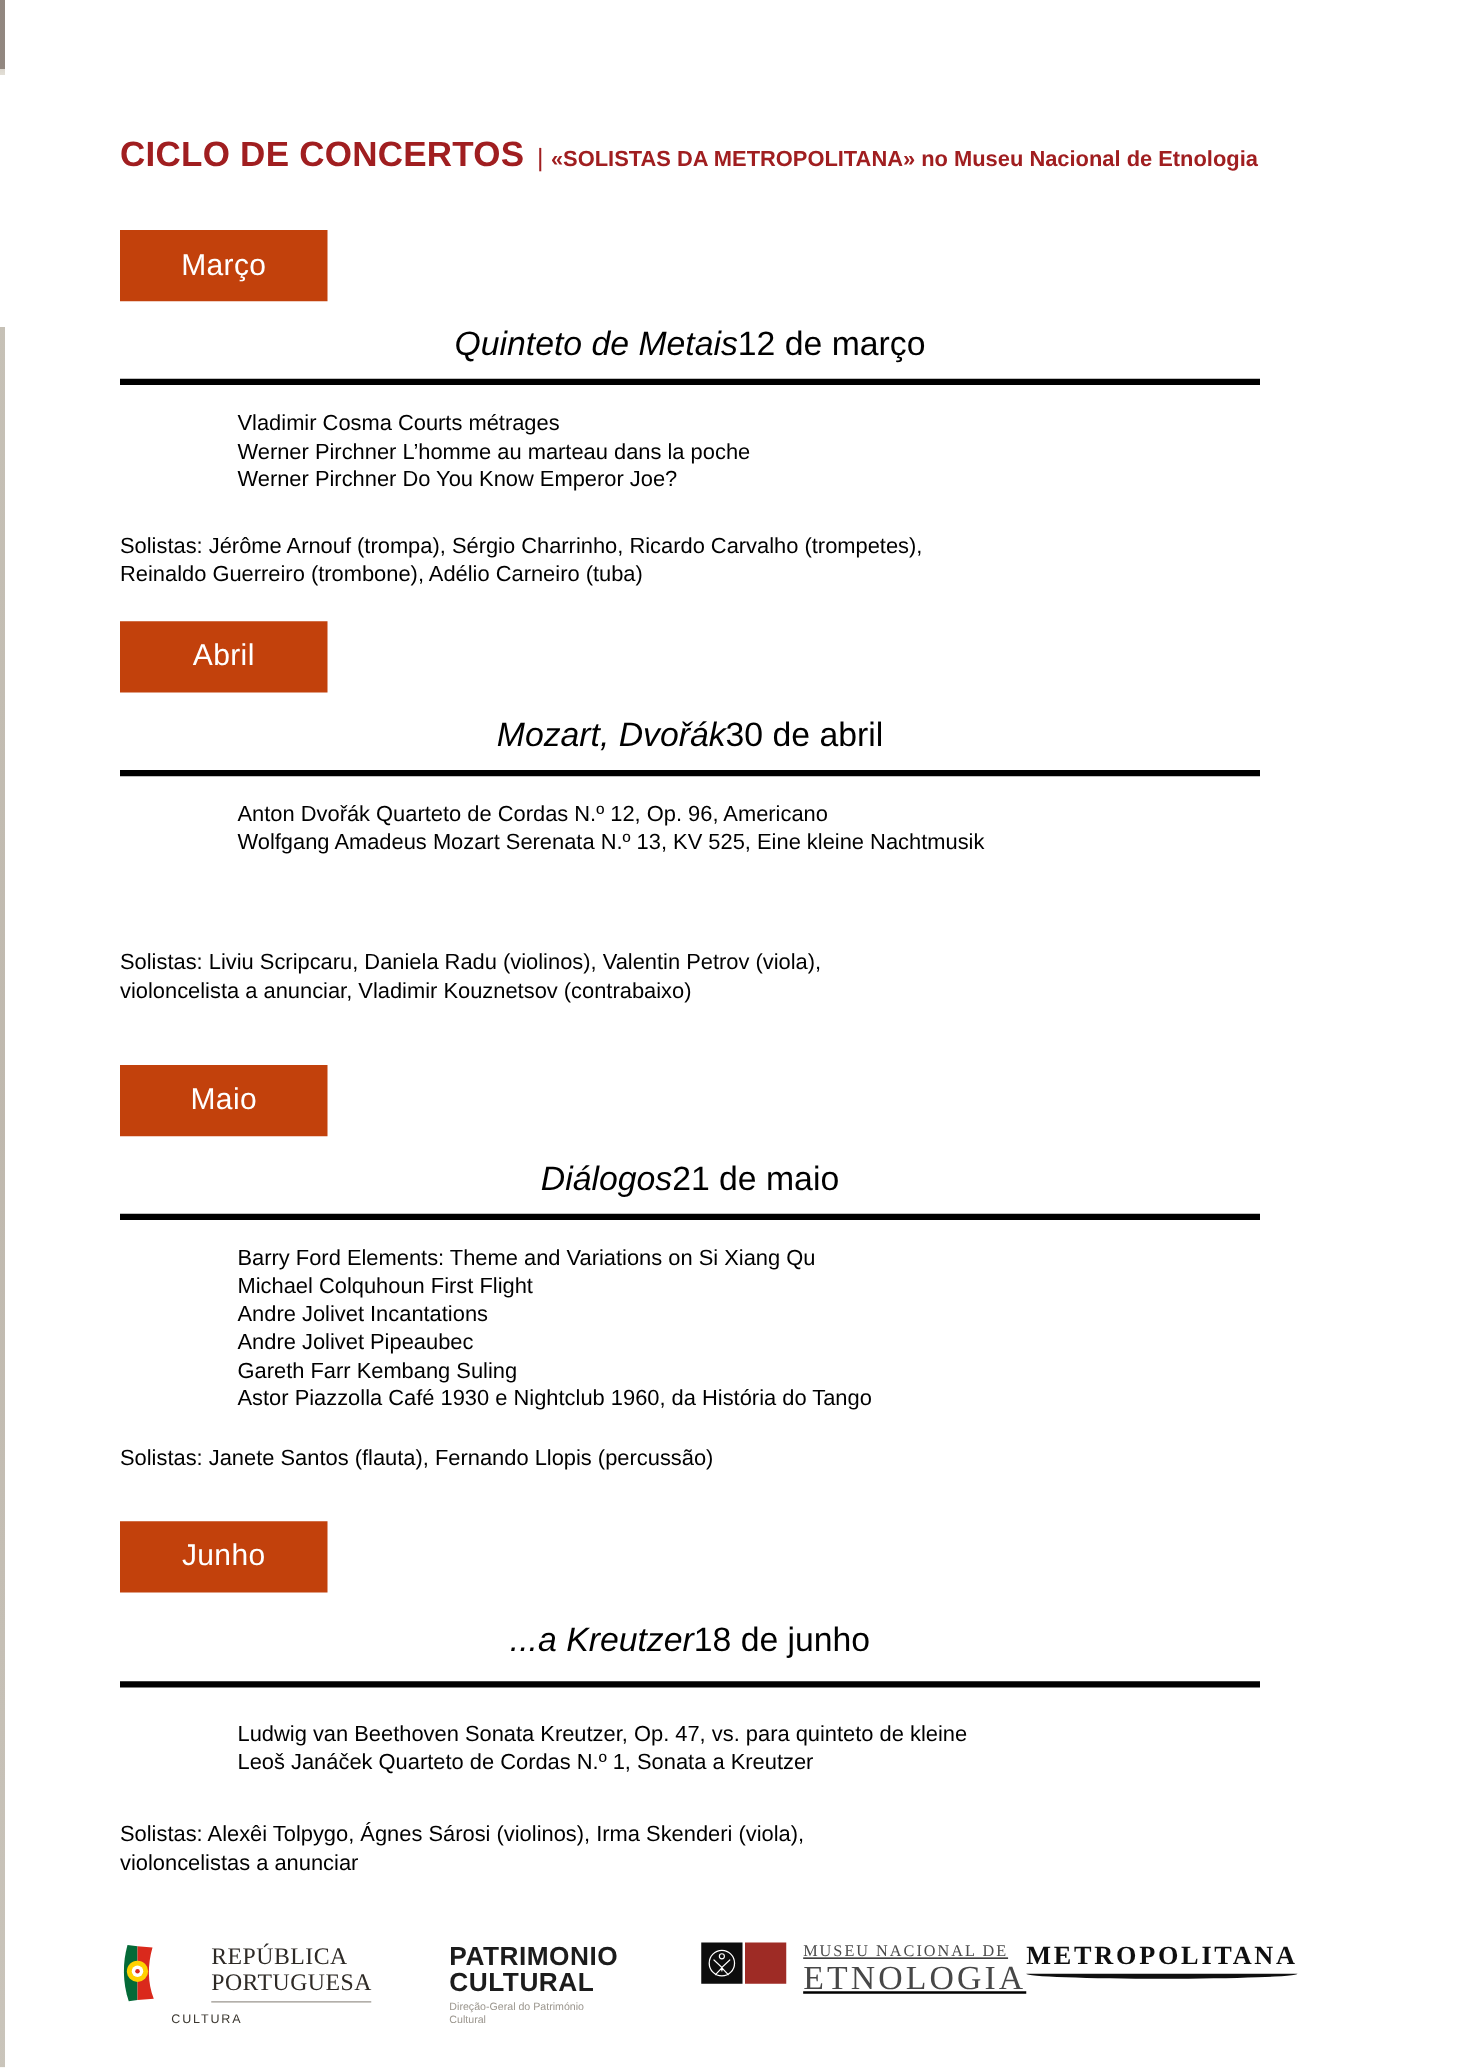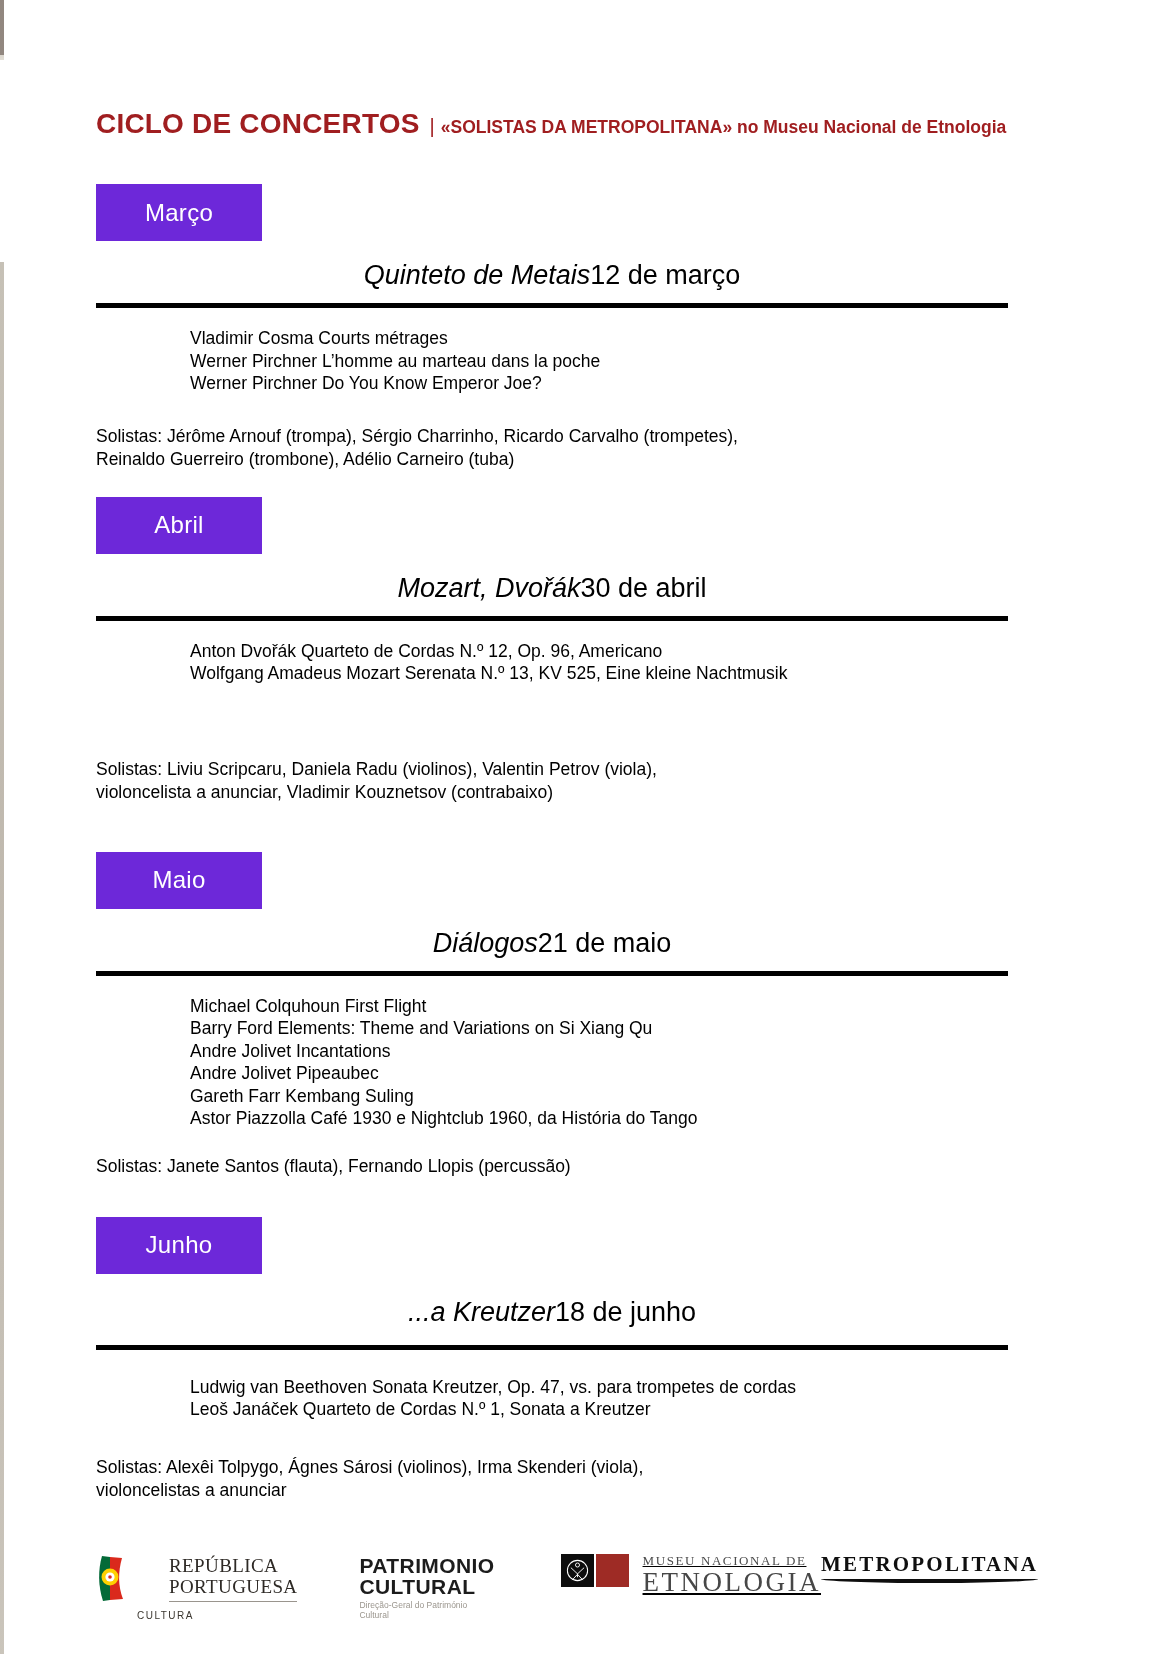--- a/index.html
+++ b/index.html
@@ -34,21 +34,21 @@
     color: #a01e20;
     white-space: nowrap;
   }
   .h-main { font-size: 28px; font-weight: bold; letter-spacing: 0.2px; }
   .h-sep  { font-size: 20px; font-weight: 400; padding: 0 6px 0 10px; }
   .h-sub  { font-size: 17.5px; font-weight: bold; }
 
   
   .month-box {
     width: 166px; height: 57px;
-    background: #6d28d9;
+    background: #c2410c;
     color: #fff;
     display: flex; align-items: center; justify-content: center;
     font-size: 24px;
     letter-spacing: 0.3px;
   }
   .sec-0 .month-box { margin-top: 44px; }
   .sec-1 .month-box { margin-top: 26px; }
   .sec-2 .month-box { margin-top: 48px; }
   .sec-3 .month-box { margin-top: 39px; }
 
@@ -209,43 +209,43 @@
     <section class="sec sec-2">
       <div class="month-box">
         <span>Maio</span>
       </div>
       <div class="title-row">
         <span class="c-title">Diálogos</span>
         <span class="c-date">21 de maio</span>
       </div>
       <div class="rule"></div>
       <div class="program">
+        <div>Barry Ford Elements: Theme and Variations on Si Xiang Qu</div>
         <div>Michael Colquhoun First Flight</div>
-        <div>Barry Ford Elements: Theme and Variations on Si Xiang Qu</div>
         <div>Andre Jolivet Incantations</div>
         <div>Andre Jolivet Pipeaubec</div>
         <div>Gareth Farr Kembang Suling</div>
         <div>Astor Piazzolla Café 1930 e Nightclub 1960, da História do Tango</div>
       </div>
       <div class="soloists">
         <div>Solistas: Janete Santos (flauta), Fernando Llopis (percussão)</div>
       </div>
     </section>
 
     <section class="sec sec-3">
       <div class="month-box">
         <span>Junho</span>
       </div>
       <div class="title-row">
         <span class="c-title">...a Kreutzer</span>
         <span class="c-date">18 de junho</span>
       </div>
       <div class="rule"></div>
       <div class="program">
-        <div>Ludwig van Beethoven Sonata Kreutzer, Op. 47, vs. para trompetes de cordas</div>
+        <div>Ludwig van Beethoven Sonata Kreutzer, Op. 47, vs. para quinteto de kleine</div>
         <div>Leoš Janáček Quarteto de Cordas N.º 1, Sonata a Kreutzer</div>
       </div>
       <div class="soloists">
         <div>Solistas: Alexêi Tolpygo, Ágnes Sárosi (violinos), Irma Skenderi (viola),</div>
         <div>violoncelistas a anunciar</div>
       </div>
     </section>
 
     <div class="footer">
 

